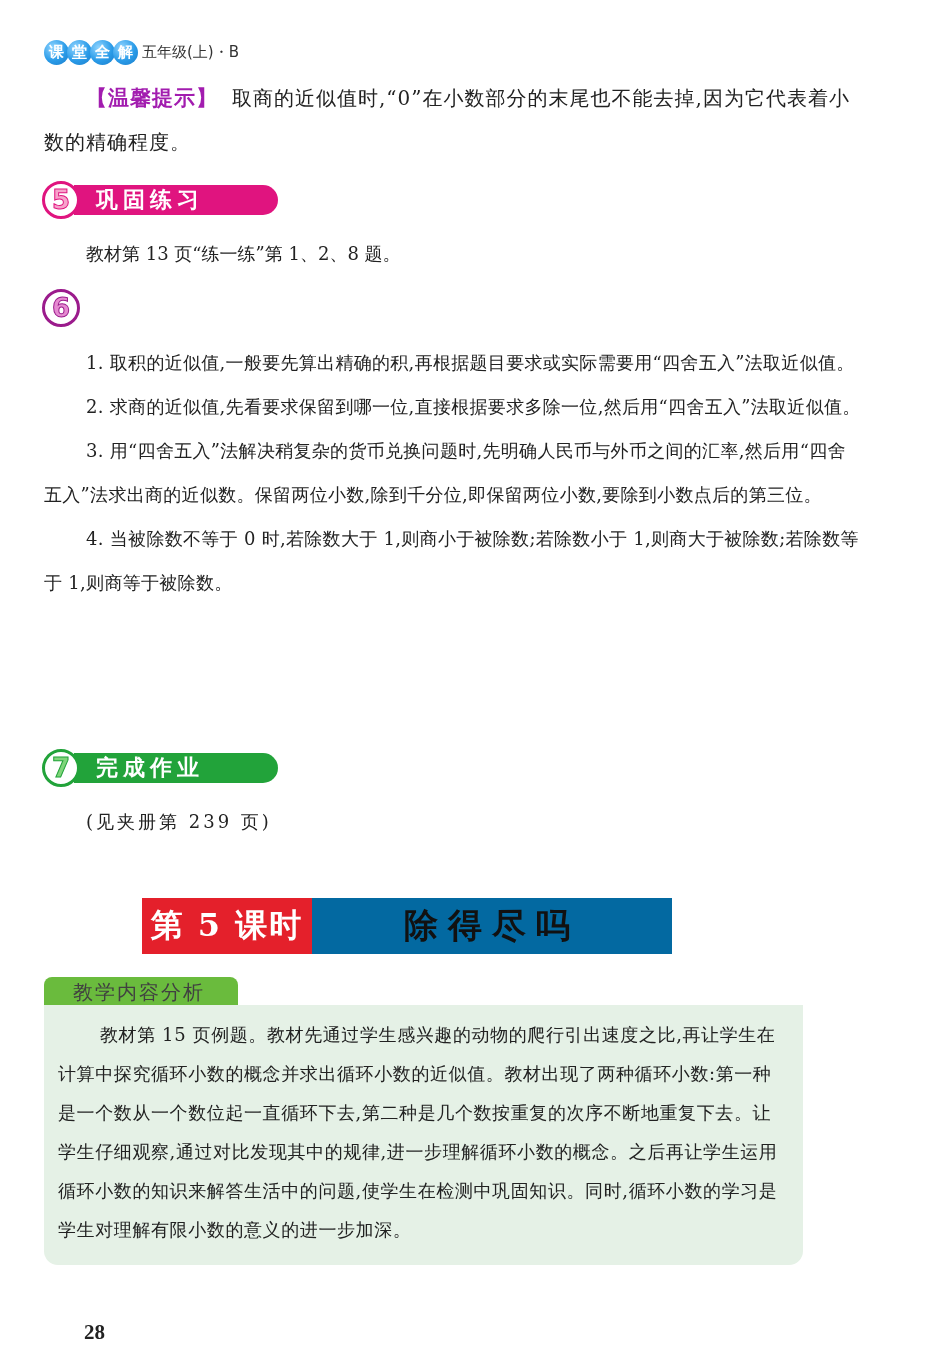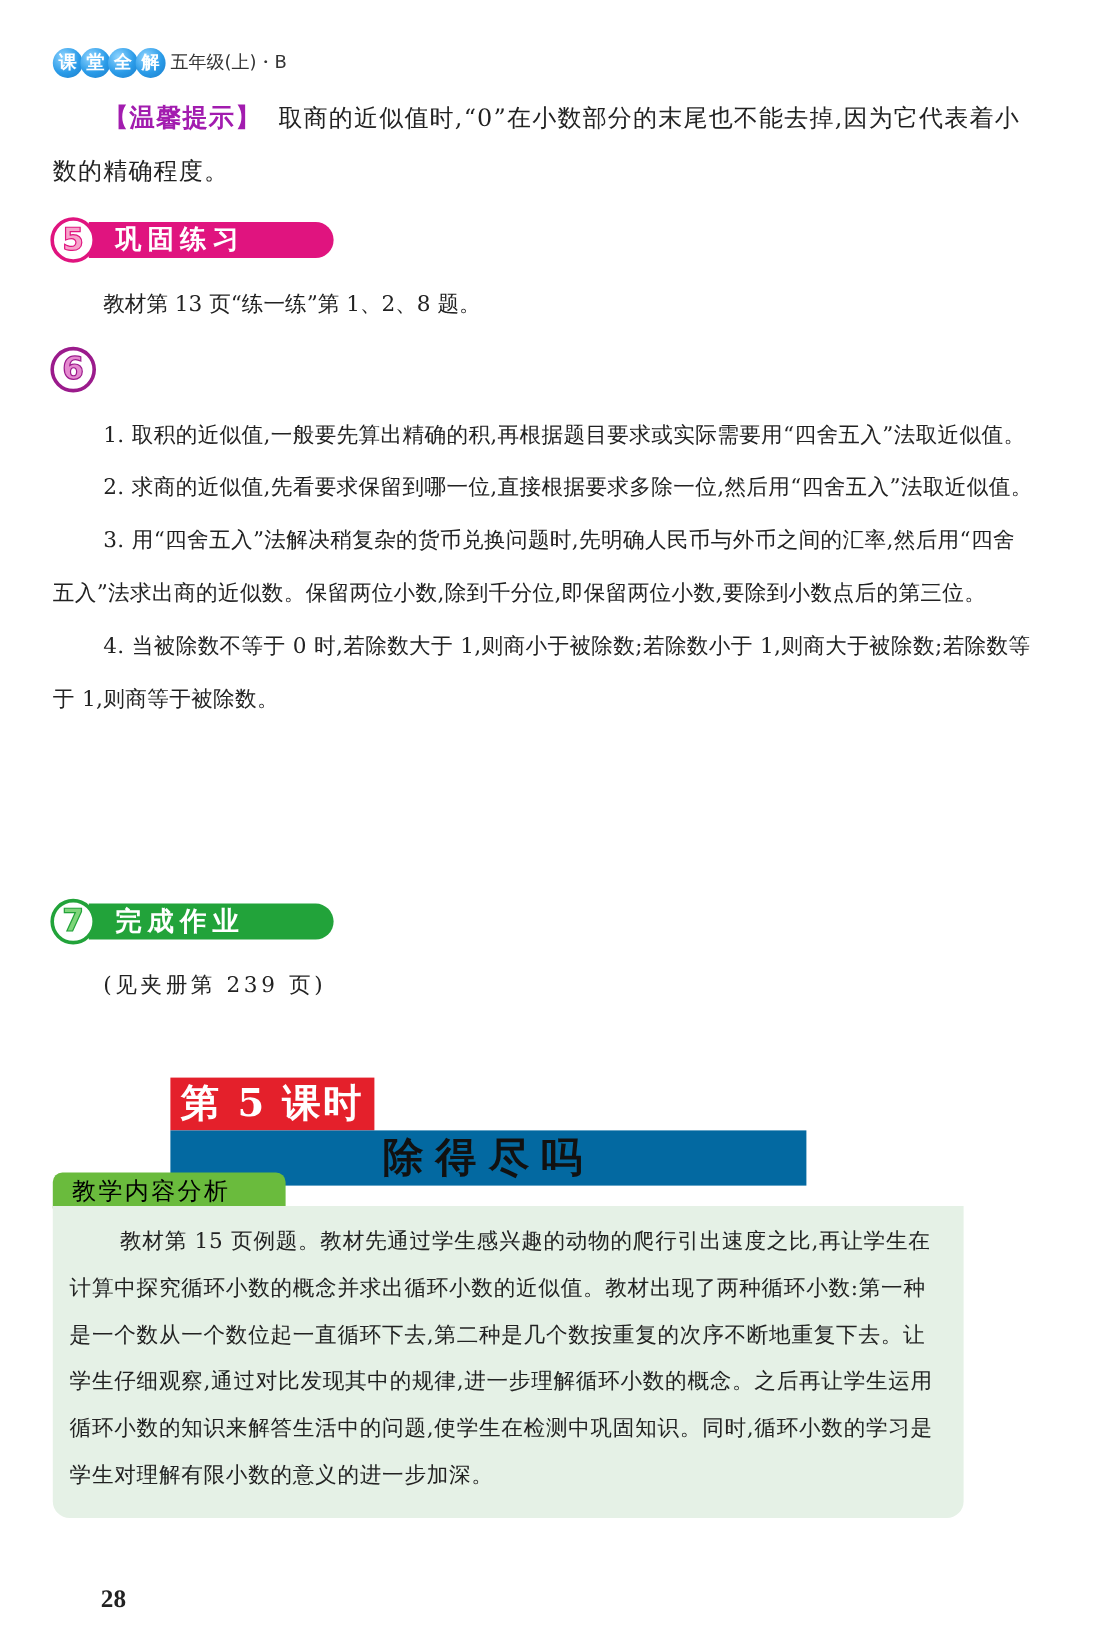--- a/index.html
+++ b/index.html
@@ -18,26 +18,26 @@
   .sec { position: absolute; left: 42px; height: 38px; display: flex; align-items: center; }
   .sec-num { width: 38px; height: 38px; border-radius: 50%; border: 3px solid var(--c); background: #fff; display: flex; align-items: center; justify-content: center;
     font-family: "DejaVu Sans", sans-serif; font-weight: bold; font-size: 26px; color: var(--lc); -webkit-text-stroke: 1px var(--c); position: relative; z-index: 2; }
   .sec-bar { height: 30px; width: 204px; margin-left: -6px; background: var(--c); border-radius: 0 15px 15px 0; color: #fff; font-weight: bold; font-size: 22px;
     letter-spacing: 5px; padding-left: 22px; display: flex; align-items: center; }
 
   .small { position: absolute; left: 86px; font-size: 18px; line-height: 28px; }
   .list { position: absolute; left: 44px; width: 820px; font-size: 18px; line-height: 44px; }
   .list p { text-indent: 42px; letter-spacing: 0.3px; }
 
-  .lesson { position: absolute; left: 142px; top: 898px; width: 530px; height: 56px; display: flex; flex-direction: column; }
+  .lesson { position: absolute; left: 142px; top: 898px; width: 530px; height: 56px; display: flex; }
   .lesson-l { width: 170px; background: #e4202b; color: #fff; font-weight: bold; font-size: 32px; display: flex; align-items: center; justify-content: center; letter-spacing: 2px; }
   .lesson-r { flex: 1; background: #0369a1; color: #111; font-weight: bold; font-size: 34px; letter-spacing: 10px; display: flex; align-items: center; justify-content: center; }
 
-  .ana-tab { position: absolute; left: 44px; top: 977px; width: 194px; height: 30px; background: #6abb3d; border-radius: 8px 8px 0 0; color: #000000;
-    font-family: "DejaVu Sans", sans-serif; font-size: 20px; display: flex; align-items: center; padding-left: 16px; letter-spacing: 2px; }
+  .ana-tab { position: absolute; left: 44px; top: 977px; width: 194px; height: 30px; background: #6abb3d; border-radius: 8px 8px 0 0; color: #404040;
+    font-family: "DejaVu Sans", sans-serif; font-size: 20px; display: flex; align-items: center; padding-left: 29px; letter-spacing: 2px; }
   .ana-box { position: absolute; left: 44px; top: 1005px; width: 759px; height: 260px; background: #e5f1e6; border-radius: 0 0 14px 14px; padding: 10px 14px 0 14px; }
   .ana-box p { font-size: 18px; line-height: 39px; text-indent: 42px; letter-spacing: 0.6px; }
 
   .page-num { position: absolute; left: 84px; top: 1320px; font-weight: bold; font-size: 21px; font-family: "Liberation Serif", serif; }
 </style>
 </head>
 <body>
 
 <div class="header">
   <div class="logo">

